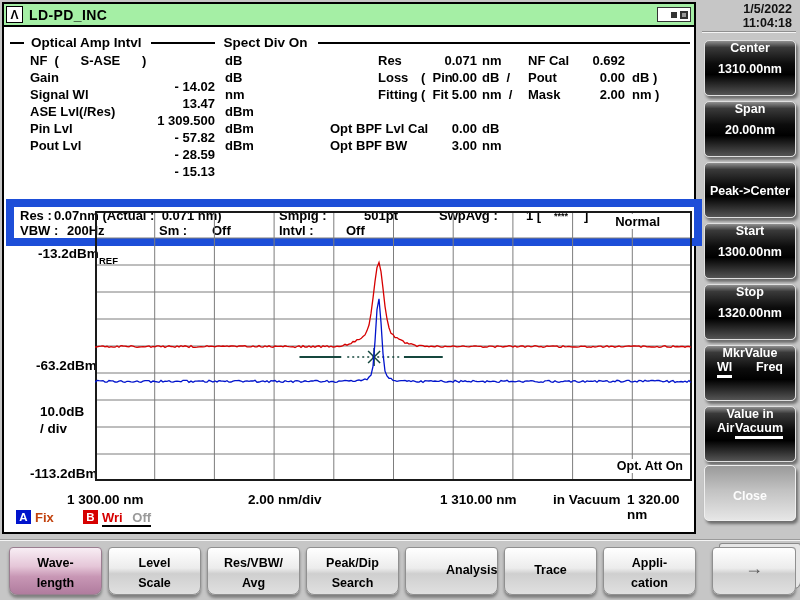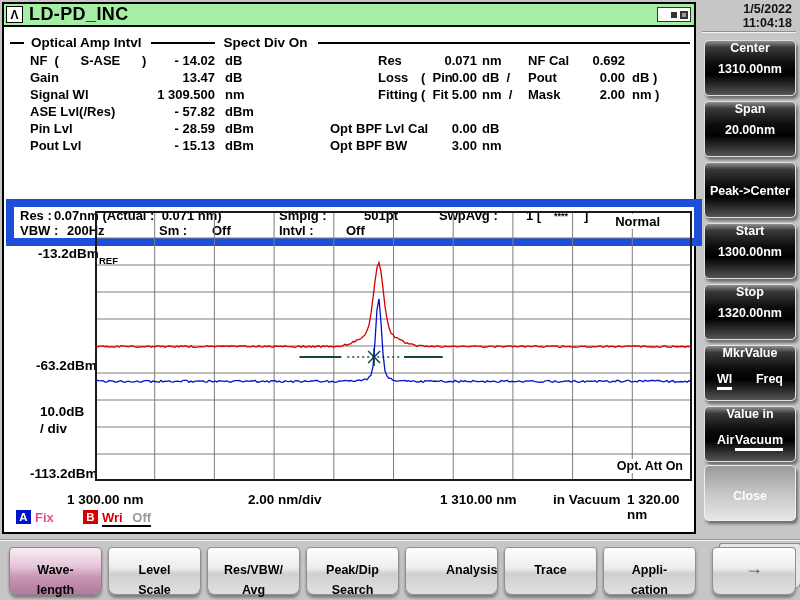--- a/index.html
+++ b/index.html
@@ -5,37 +5,37 @@
   html,body{margin:0;padding:0;}
   body{width:800px;height:600px;position:relative;overflow:hidden;background:#c6c6c6;
        font-family:"Liberation Sans",sans-serif;font-weight:bold;color:#000;}
   .main-panel{position:absolute;left:2px;top:2px;width:694px;height:532px;background:#fff;
        border:2px solid #000;box-sizing:border-box;}
   
   .titlebar{position:absolute;left:0;top:0;width:690px;height:21px;background:#a5efa5;
        border-bottom:2px solid #000;display:flex;align-items:center;}
   .logo-box{width:15px;height:15px;background:#fff;border:1px solid #000;margin-left:2px;
        display:flex;align-items:center;justify-content:center;font-size:12px;line-height:12px;}
-  .title{margin-left:6px;font-size:18px;letter-spacing:.4px;}
+  .title{margin-left:6px;font-size:14px;letter-spacing:.4px;}
   .win-controls{margin-left:auto;margin-right:3px;width:34px;height:15px;background:#fff;
        border:1px solid #333;display:flex;align-items:center;justify-content:flex-end;gap:3px;padding:0 2px;box-sizing:border-box;}
   .win-sq-small{width:6px;height:6px;background:#333;}
   .win-sq-outer{width:8px;height:8px;border:2px solid #333;background:#9a9a9a;box-sizing:border-box;}
   
   .params{position:absolute;left:0;top:23px;width:690px;height:125px;}
   .phead{position:absolute;left:6px;top:8px;right:4px;display:flex;align-items:center;font-size:13.5px;}
   .dash{border-top:2px solid #000;height:0;}
   .d1{width:14px;margin-right:7px;}
   .d2{width:64px;margin:0 9px;}
   .d3{flex:1;margin-left:10px;}
   .pleft{position:absolute;left:26px;top:26px;width:300px;}
   .prow{height:17px;position:relative;font-size:13px;}
   .prow span,.rrow span,.sweepbox span{white-space:pre;}
   .plabel{position:absolute;left:0;}
-  .pval{position:absolute;left:85px;width:100px;text-align:right;}
+  .pval{position:absolute;left:85px;width:100px;text-align:right;margin-top:26px;}
   .punit{position:absolute;left:195px;}
   .pright{position:absolute;left:326px;top:26px;width:362px;}
   .rrow{height:17px;position:relative;font-size:13px;}
   .rc0{position:absolute;left:0;}
   .rc1{position:absolute;left:48px;}
   .rc2{position:absolute;left:91px;}
   .rc3{position:absolute;left:95px;width:52px;text-align:right;}
   .rc4{position:absolute;left:152px;}
   .rc5{position:absolute;left:198px;}
   .rc6{position:absolute;left:246px;width:49px;text-align:right;}
@@ -71,30 +71,30 @@
   .datetime{position:absolute;left:702px;top:0;width:98px;height:30px;font-size:12.5px;
        text-align:right;padding:2px 8px 0 0;line-height:14px;box-sizing:border-box;color:#111;}
   .sb-groove{position:absolute;left:702px;top:31px;width:94px;height:1px;background:#8f8f8f;box-shadow:0 1px 0 #f4f4f4;}
   .bottom-groove{position:absolute;left:0;top:539px;width:800px;height:1px;background:#9a9a9a;box-shadow:0 1px 0 #f4f4f4;}
   .skey{position:absolute;left:704px;width:92px;height:56px;border-radius:5px;border:1px solid #e0e0e0;
        background:linear-gradient(180deg,#909090 0%,#3a3a3a 12%,#0c0c0c 42%,#000 62%,#555 100%);
        box-shadow:2px 3px 3px rgba(0,0,0,.45);color:#fff;font-size:12.5px;text-align:center;box-sizing:border-box;cursor:pointer;}
   .skey .l1{display:block;margin-top:0;}
   .skey .l2{display:block;margin-top:7px;}
   .skey.single .l1{margin-top:21px;}
-  .skey .opts{display:flex;justify-content:space-between;margin-top:12px;padding:0 12px;}
+  .skey .opts{display:flex;justify-content:space-between;margin-top:0;padding:0 12px;}
   .opt{padding-bottom:2px;}
   .opt.sel{border-bottom:3px solid #fff;padding-bottom:1px;}
   .skey.light{background:linear-gradient(180deg,#9a9a9a 0%,#c2c2c2 45%,#e6e6e6 100%);color:#fdfdfd;border-color:#efefef;}
   .skey.light .l1{margin-top:23px;}
   
   .fkey{position:absolute;top:547px;width:93px;height:48px;border-radius:4px 4px 8px 8px;border:1px solid #909090;
        background:linear-gradient(180deg,#fff 0%,#ececec 44%,#cfcfcf 56%,#e0e0e0 100%);
        box-shadow:0 3px 3px rgba(70,70,70,.55);font-size:12.5px;text-align:center;box-sizing:border-box;cursor:pointer;}
-  .fkey .l1{display:block;margin-top:15px;}
+  .fkey .l1{display:block;margin-top:8px;}
   .fkey .l2{display:block;margin-top:6px;}
   .fkey.single .l1{margin-top:15px;}
   .fkey.sel{background:linear-gradient(180deg,#f8eef4 0%,#e5c6d8 40%,#c897b5 62%,#b07c9e 100%);border-color:#9a7e90;}
   .fkey.arrow{width:84px;box-shadow:6px -5px 0 -2px #e6e6e6,6px -5px 0 -1px #8a8a8a,0 3px 3px rgba(70,70,70,.55);}
   .fkey.arrow .l1{margin-top:10px;font-size:18px;color:#555;}
 </style>
 </head>
 <body>
 
 <div class="main-panel">
@@ -249,21 +249,21 @@
   </div>
 
   <span class="xlab xl1">1 300.00 nm</span>
   <span class="xlab xl2">2.00 nm/div</span>
   <span class="xlab xl3">1 310.00 nm</span>
   <span class="xlab xl4">in Vacuum</span>
   <span class="xlab xl5">1 320.00 nm</span>
 
   <div class="badge badgeA">
     <span class="tkey" style="background: rgb(0, 19, 204);">A</span>
-    <span class="afix" style="color: #ec4899;">Fix</span>
+    <span class="afix" style="color: #c2410c;">Fix</span>
   </div>
   <div class="badge badgeB">
     <span class="tkey" style="background: rgb(214, 0, 0);">B</span>
     <span class="bunder">
       <span class="bwri" style="color: rgb(214, 0, 0);">Wri</span>
       <span class="boff">Off</span>
     </span>
   </div>
 </div>
 

